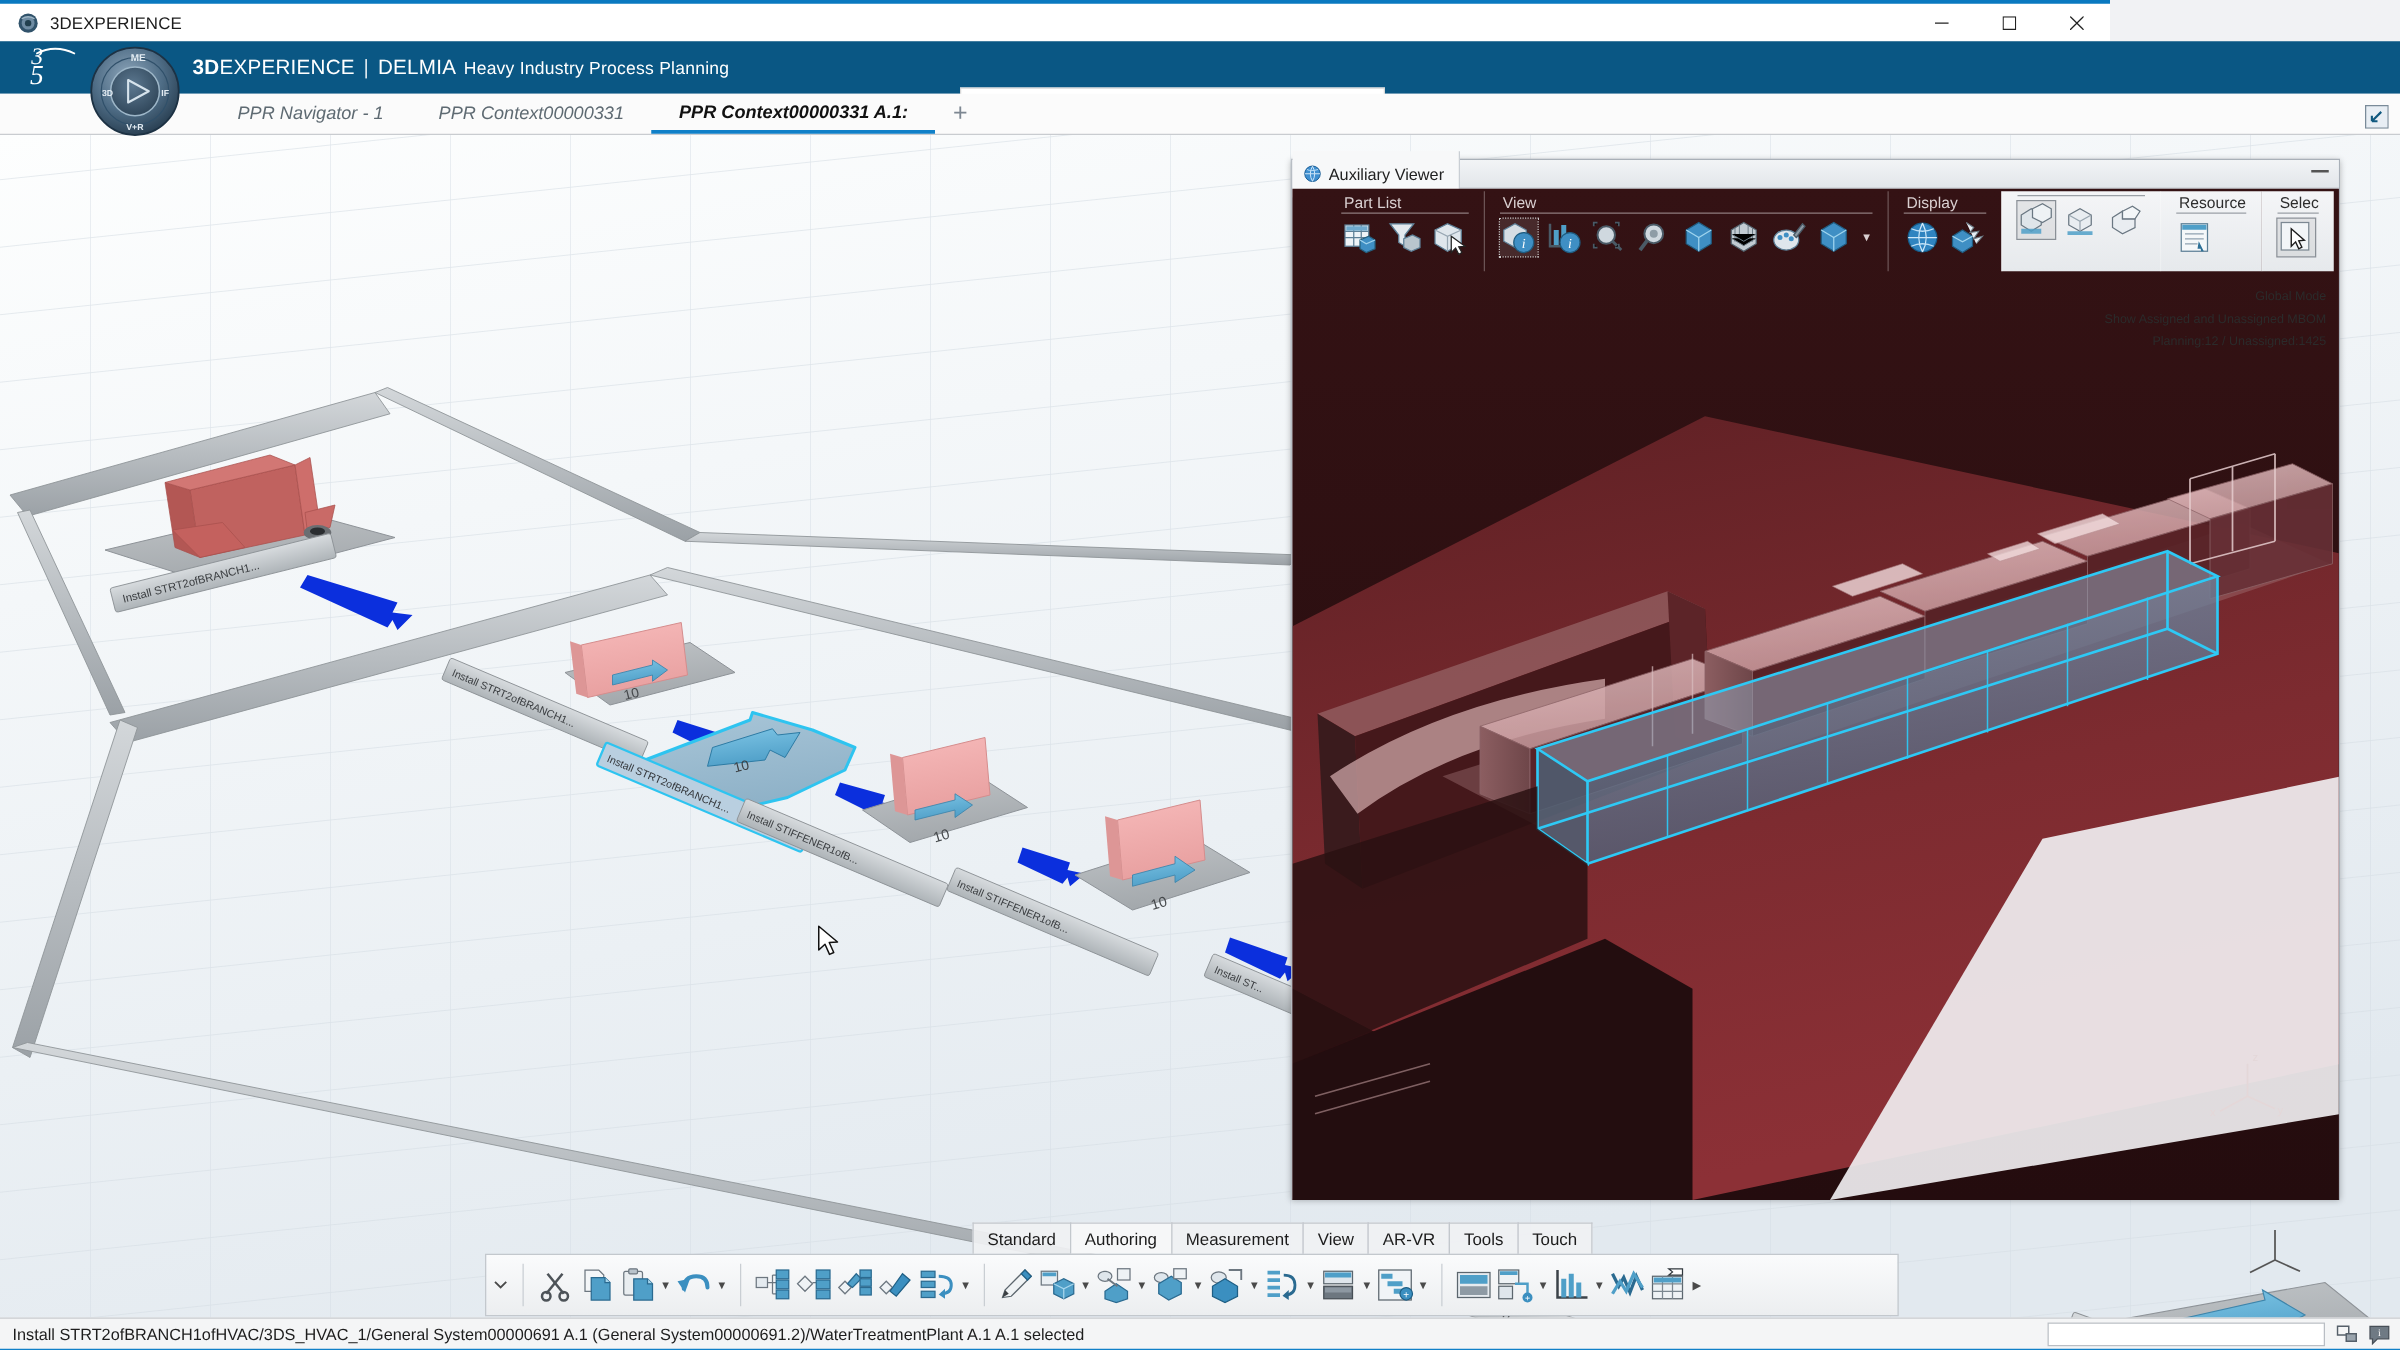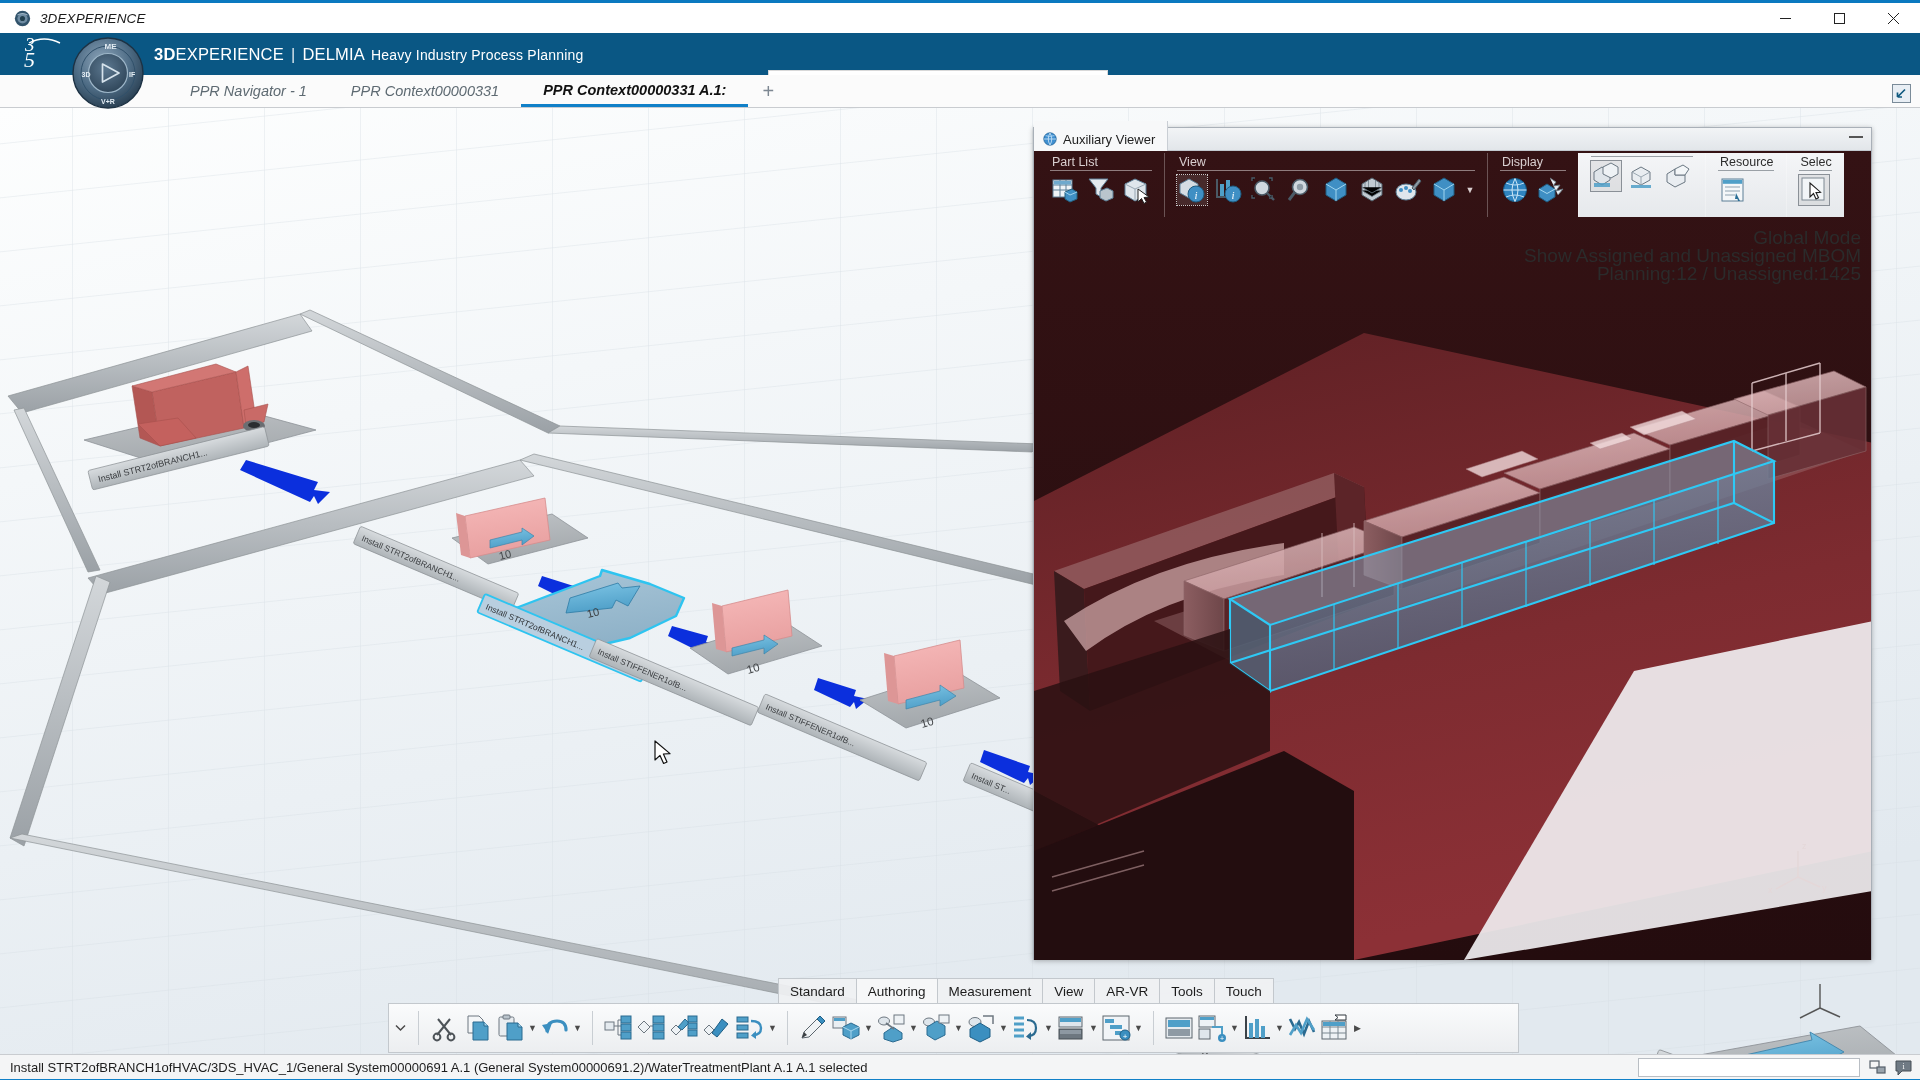--- a/index.html
+++ b/index.html
@@ -7,23 +7,23 @@
   body {
     font-family: "Liberation Sans", sans-serif;
     font-size:13px;
     background:#ffffff;
     -webkit-font-smoothing: antialiased;
   }
   #app { position:relative; width:1920px; height:1080px; overflow:hidden; background:#f1f2f4; }
 
   
   .os-titlebar{
-    position:absolute; left:0; top:0; width:1920px; height:33px;
+    position:absolute; left:0; top:0; width:1688px; height:33px;
     background:#ffffff; border-top:3px solid #0a79c0;
-    display:flex; align-items:center;font-style:italic;
+    display:flex; align-items:center;
   }
   .os-title-left{ display:flex; align-items:center; gap:9px; padding-left:14px; }
   .os-app-icon{ width:17px; height:17px; display:block; }
   .os-title-text{ font-size:13.5px; color:#1b1b1b; letter-spacing:.1px; }
   .os-win-btns{ margin-left:auto; display:flex; height:100%; }
   .os-btn{ width:54px; height:100%; display:flex; align-items:center; justify-content:center; cursor:default; }
   .os-btn svg{ display:block; }
 
   
   .dx-bar{
@@ -103,37 +103,37 @@
     padding:0 12px 0 9px; background:#f7f8f9; border-right:1px solid #c9ced4;
     font-size:13px; color:#222;
   }
   .aux-min{ position:absolute; right:8px; top:8px; width:14px; height:2px; background:#555; }
   .aux-body{ position:relative; width:100%; height:809px; overflow:hidden; background:#3a1418; }
   .aux-3d{ position:absolute; left:0; top:0; }
 
   .aux-toolbar{
     position:absolute; left:4px; top:2px; right:4px; height:66px;
     display:flex; align-items:flex-start;
-    background:transparent; pointer-events:none;
+    background:transparent; pointer-events:none;justify-content:flex-end;
   }
   .tgrp{ position:relative; padding:0 10px; height:64px; }
   .tgrp + .tgrp{ border-left:1px solid rgba(255,255,255,.28); }
   .tgrp-label{ font-size:12.5px; color:#d9cfd0; padding:2px 2px 1px 4px; white-space:nowrap;}
   .tgrp.light .tgrp-label{ color:#2d2d2d; }
   .tgrp-rule{ height:1px; background:rgba(255,255,255,.45); margin:0 2px 4px 2px; }
   .tgrp.light .tgrp-rule{ background:#9aa0a6; }
   .tgrp-icons{ display:flex; align-items:center; gap:6px; padding:0 2px; }
   .ticon{ width:30px; height:30px; display:block; }
   .ticon.sel{ outline:1px dotted #c9c9c9; background:rgba(255,255,255,.10); }
   .tgrp.light{ background:linear-gradient(#f4f5f7,#e6e9ec); }
   .tgrp.light .ticon.sel{ outline:1px solid #8a9097; background:rgba(0,0,0,.06); }
 
   .aux-info{
     position:absolute; right:10px; top:78px; text-align:right;
-    font-size:19px; color:#2b2b2b; line-height:18px;
+    font-size:10px; color:#2b2b2b; line-height:18px;
   }
 
   
   .actionbar-tabs{
     position:absolute; left:778px; top:981px; height:22px; display:flex; align-items:flex-end;
     z-index:6;
   }
   .ab-tab{
     height:22px; padding:12px 11px; display:flex; align-items:center;
     font-size:13.5px; color:#1c1c1c; background:rgba(240,241,243,.92);

